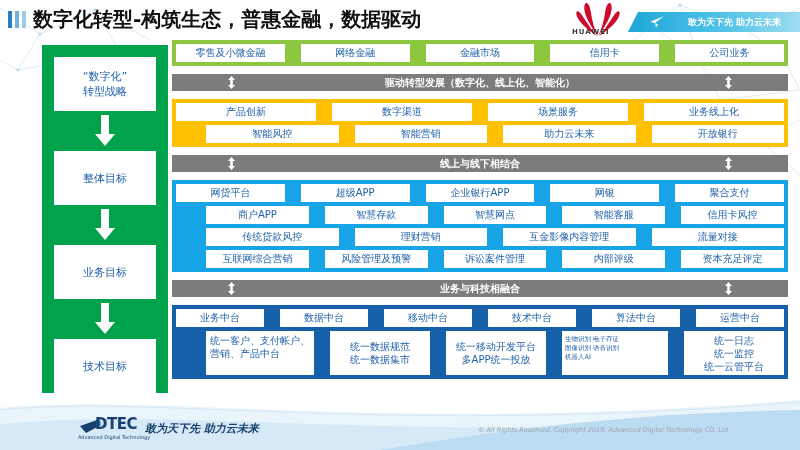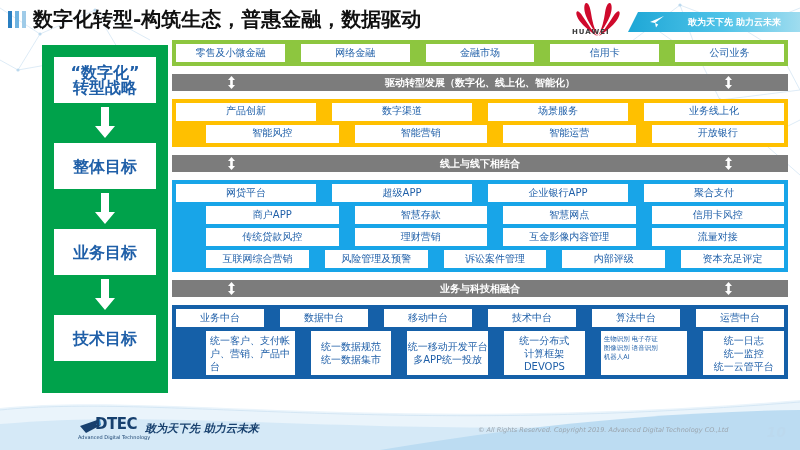--- a/index.html
+++ b/index.html
@@ -34,39 +34,39 @@
   .banner-text { position:absolute; left:672px; top:13px; width:125px; height:18px;
                  line-height:18px; font-size:9px; color:#ffffff; font-weight:bold;
                  text-align:center; white-space:nowrap; }
 
   
   .diagram { position:absolute; left:0; top:40px; width:800px; height:358px; z-index:3; }
 
   
   .strategy { position:absolute; left:42px; top:5px; width:126px; height:348px;
               background:#00a24b; padding:12px 12px; }
-  .strat-box { background:#ffffff; height:46px; display:flex; flex-direction:column;
+  .strat-box { background:#ffffff; height:54px; display:flex; flex-direction:column;
                align-items:center; justify-content:center;
-               color:#1f5fa8; font-size:16px; font-weight:bold; line-height:15px; }
+               color:#1f5fa8; font-size:11px; font-weight:normal; line-height:15px; }
   .strat-arrow { height:40px; display:flex; align-items:center; justify-content:center; }
   .strat-arrow svg { display:block; }
 
   
   .stack { position:absolute; left:172px; top:0px; width:616px; }
 
   .band { position:relative; height:17px; background:#7c7c7c; color:#ffffff;
           font-size:10px; font-weight:bold; display:flex; align-items:center;
           justify-content:center; margin:8px 0; }
   .band .dbl { position:absolute; top:2px; width:9px; height:13px; }
   .band .dbl.l { left:55px; }
   .band .dbl.r { right:55px; }
 
   .group { padding:4px; }
   .group.green  { background:#8dc63f; }
-  .group.amber  { background:#ffc000;font-family:Liberation Mono, monospace; }
+  .group.amber  { background:#ffc000; }
   .group.cyan   { background:#18a5e8; }
   .group.navy   { background:#1560a8; }
 
   .row { display:flex; gap:16px;border-radius:8px; }
   .row + .row { margin-top:4px;padding-left:30px; }
   .cell { flex:1; background:#ffffff; color:#1f5fa8; font-size:10px;
           display:flex; align-items:center; justify-content:center;
           text-align:center; height:18px; line-height:12px; }
   .cell.tall { height:44px; flex-direction:column; font-size:10px; line-height:13px; }
   .cell.tall.left { align-items:flex-start; text-align:left; padding:3px 4px; justify-content:flex-start;}
@@ -197,46 +197,48 @@
     <div class="group amber">
       <div class="row">
         <div class="cell">产品创新</div>
         <div class="cell">数字渠道</div>
         <div class="cell">场景服务</div>
         <div class="cell">业务线上化</div>
       </div>
       <div class="row">
         <div class="cell">智能风控</div>
         <div class="cell">智能营销</div>
-        <div class="cell">智能运营</div>
+        <div class="cell">助力云未来</div>
         <div class="cell">开放银行</div>
       </div>
     </div>
 
     <div class="band">
       <svg class="dbl l" viewBox="0 0 9 13">
         <path d="M4.5 0 L8 4 H5.8 V9 H8 L4.5 13 L1 9 H3.2 V4 H1 Z" fill="#ffffff"></path>
         </svg>
       <span>线上与线下相结合</span>
       <svg class="dbl r" viewBox="0 0 9 13">
         <path d="M4.5 0 L8 4 H5.8 V9 H8 L4.5 13 L1 9 H3.2 V4 H1 Z" fill="#ffffff"></path>
         </svg>
     </div>
 
     <div class="group cyan">
       <div class="row">
         <div class="cell">网贷平台</div>
         <div class="cell">超级APP</div>
         <div class="cell">企业银行APP</div>
+        <div class="cell">网银</div>
         <div class="cell">聚合支付</div>
       </div>
       <div class="row">
         <div class="cell">商户APP</div>
         <div class="cell">智慧存款</div>
         <div class="cell">智慧网点</div>
+        <div class="cell">智能客服</div>
         <div class="cell">信用卡风控</div>
       </div>
       <div class="row">
         <div class="cell">传统贷款风控</div>
         <div class="cell">理财营销</div>
         <div class="cell">互金影像内容管理</div>
         <div class="cell">流量对接</div>
       </div>
       <div class="row">
         <div class="cell">互联网综合营销</div>
@@ -268,24 +270,20 @@
       </div>
       <div class="row">
         <div class="cell tall left">统一客户、支付帐户、营销、产品中台</div>
         <div class="cell tall">
             <div>统一数据规范</div>
             <div>统一数据集市</div>
           </div>
         <div class="cell tall">
             <div>统一移动开发平台</div>
             <div>多APP统一投放</div>
-          </div>
-        <div class="cell tall">
-            <div>统一分布式</div>
-            <div>计算框架DEVOPS</div>
           </div>
         <div class="cell tall tiny">
             <div>生物识别 电子存证</div>
             <div>图像识别 语音识别</div>
             <div>机器人AI</div>
           </div>
         <div class="cell tall">
             <div>统一日志</div>
             <div>统一监控</div>
             <div>统一云管平台</div>

